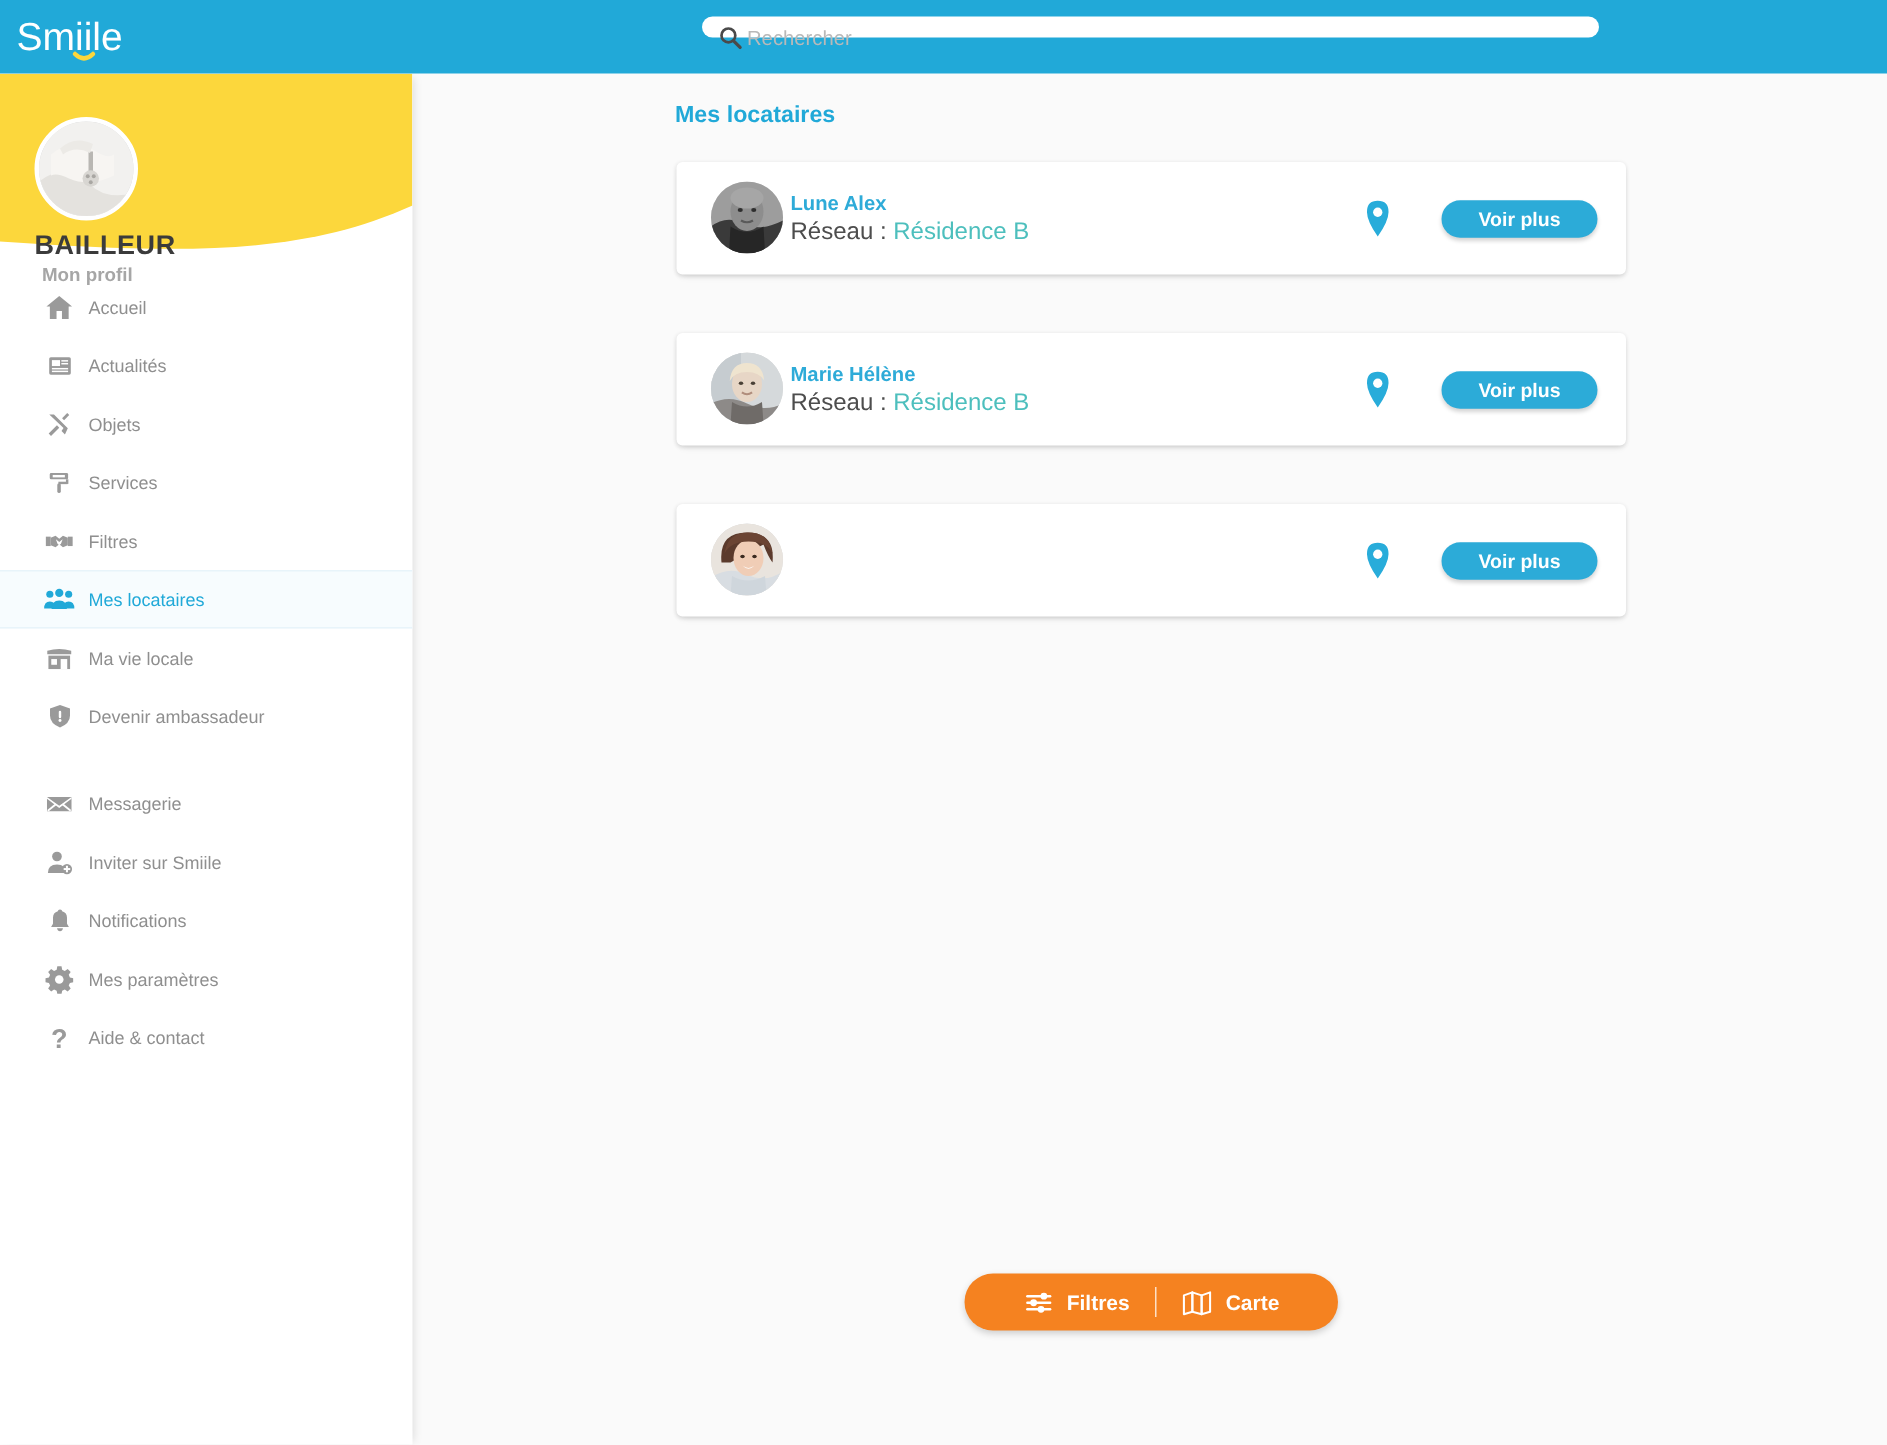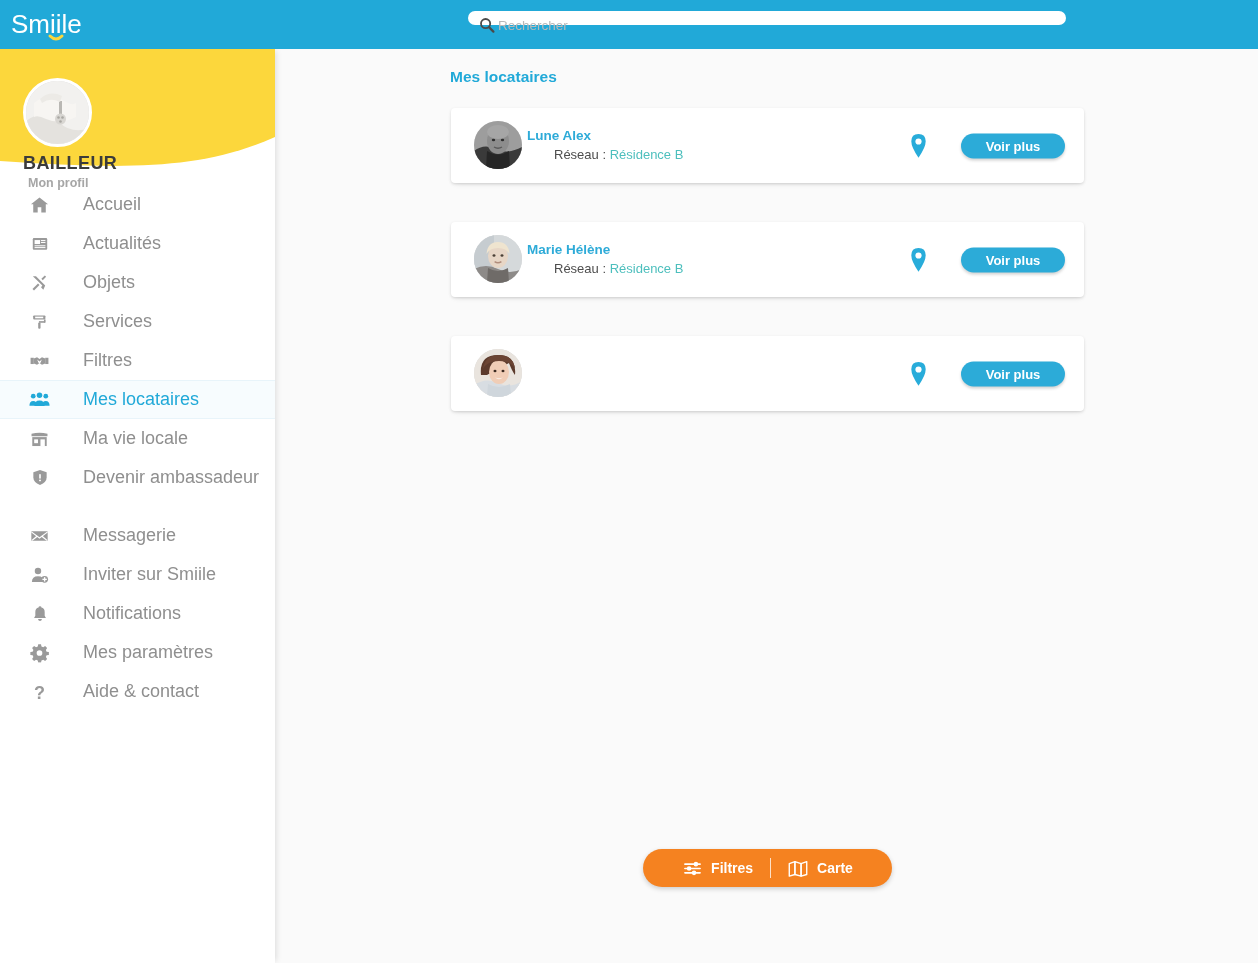--- a/index.html
+++ b/index.html
@@ -67,21 +67,21 @@
   .nav-item {
     position:relative; height:39px; display:flex; align-items:center;
     cursor:pointer;
   }
   .nav-item .ico {
     position:absolute; left:29px; top:50%; transform:translateY(-50%);
     width:21px; height:21px; display:flex; align-items:center;
     justify-content:center; color:#9a9a9a;
   }
   .nav-item .lbl {
-    margin-left:83px; font-size:18px; color:#8f8f8f; white-space:nowrap;
+    margin-left:59px; font-size:12px; color:#8f8f8f; white-space:nowrap;
   }
   .nav-item.active {
     background:#f7fcfe;
     border-top:1px solid #e8f4fa; border-bottom:1px solid #e8f4fa;
   }
   .nav-item.active .ico { color:#21a9d8; }
   .nav-item.active .lbl { color:#21a9d8; }
 
   
   #main {
@@ -103,23 +103,22 @@
   .tenant-avatar {
     position:absolute; left:23px; top:13px; width:48px; height:48px;
     border-radius:50%; overflow:hidden; background:#d8d8d8;
   }
   .tenant-texts { position:absolute; left:76px; top:19px; }
   .tenant-name-row { font-size:13.5px; line-height:18px; white-space:nowrap; }
   .tenant-name { color:#2eabd8; font-weight:bold; }
   .tenant-sep { color:#c2c2c2; margin:0 3px; font-weight:normal; }
   .tenant-anon { color:#3b3b3b; font-weight:bold; }
   .tenant-network {
-    font-size:13px; line-height:18px; color:#4d4d4d; white-space:nowrap;
+    font-size:16px; line-height:18px; color:#4d4d4d; white-space:nowrap;
     margin-top:1px;
-    margin-left:27px;
   }
   .tenant-network .net-val { color:#4dbfbd; }
 
   .pin-btn {
     position:absolute; right:152px; top:50%; transform:translateY(-50%);
     width:27px; height:27px; color:#28acda; cursor:pointer;
   }
   .more-btn {
     position:absolute; right:19px; top:50%; transform:translateY(-50%);
     width:104px; height:25px; border-radius:13px;

